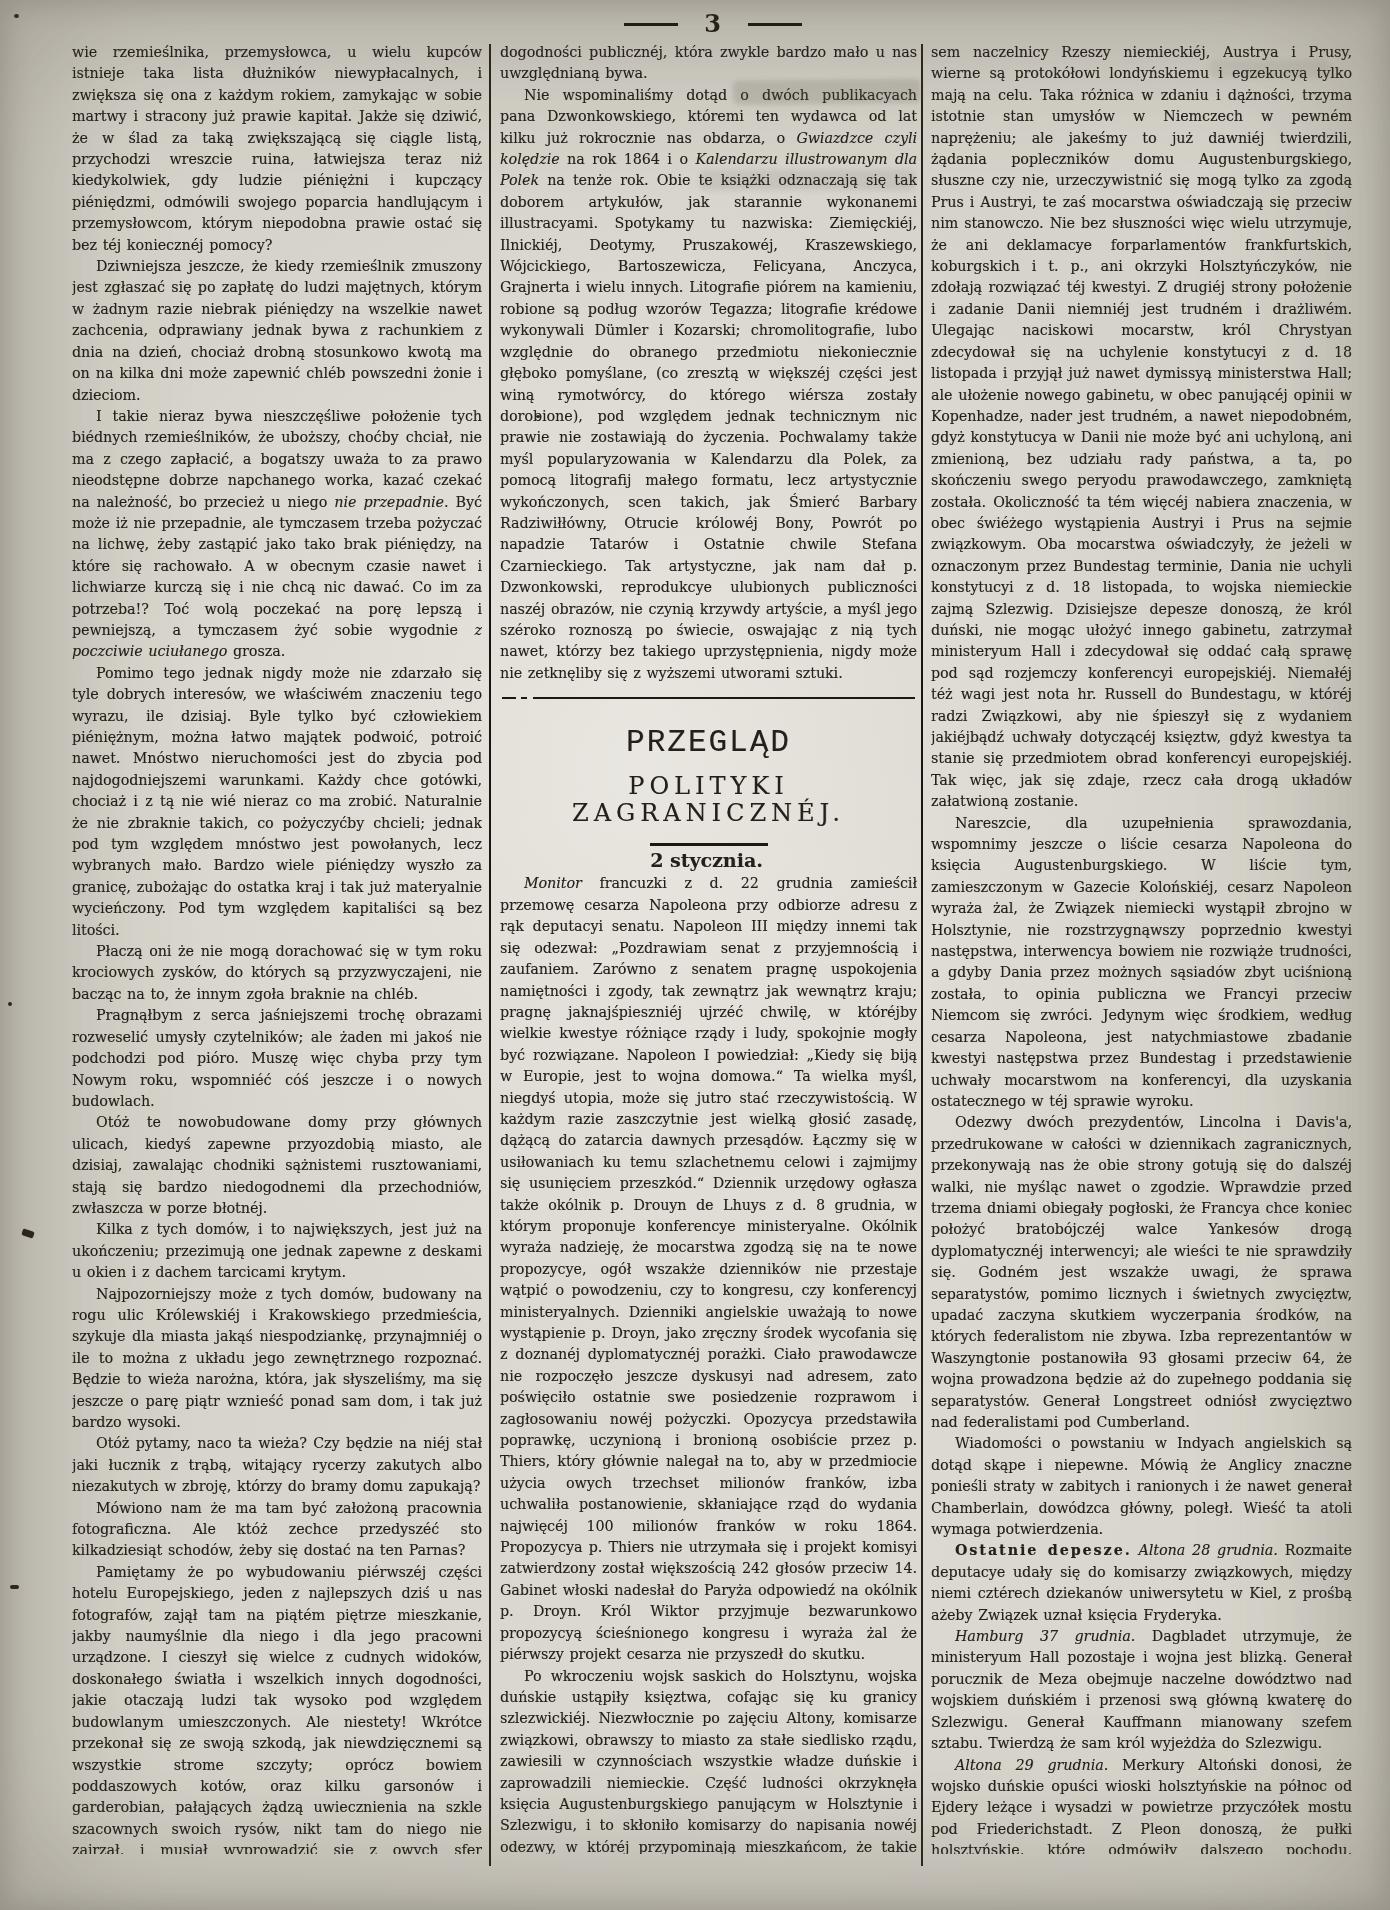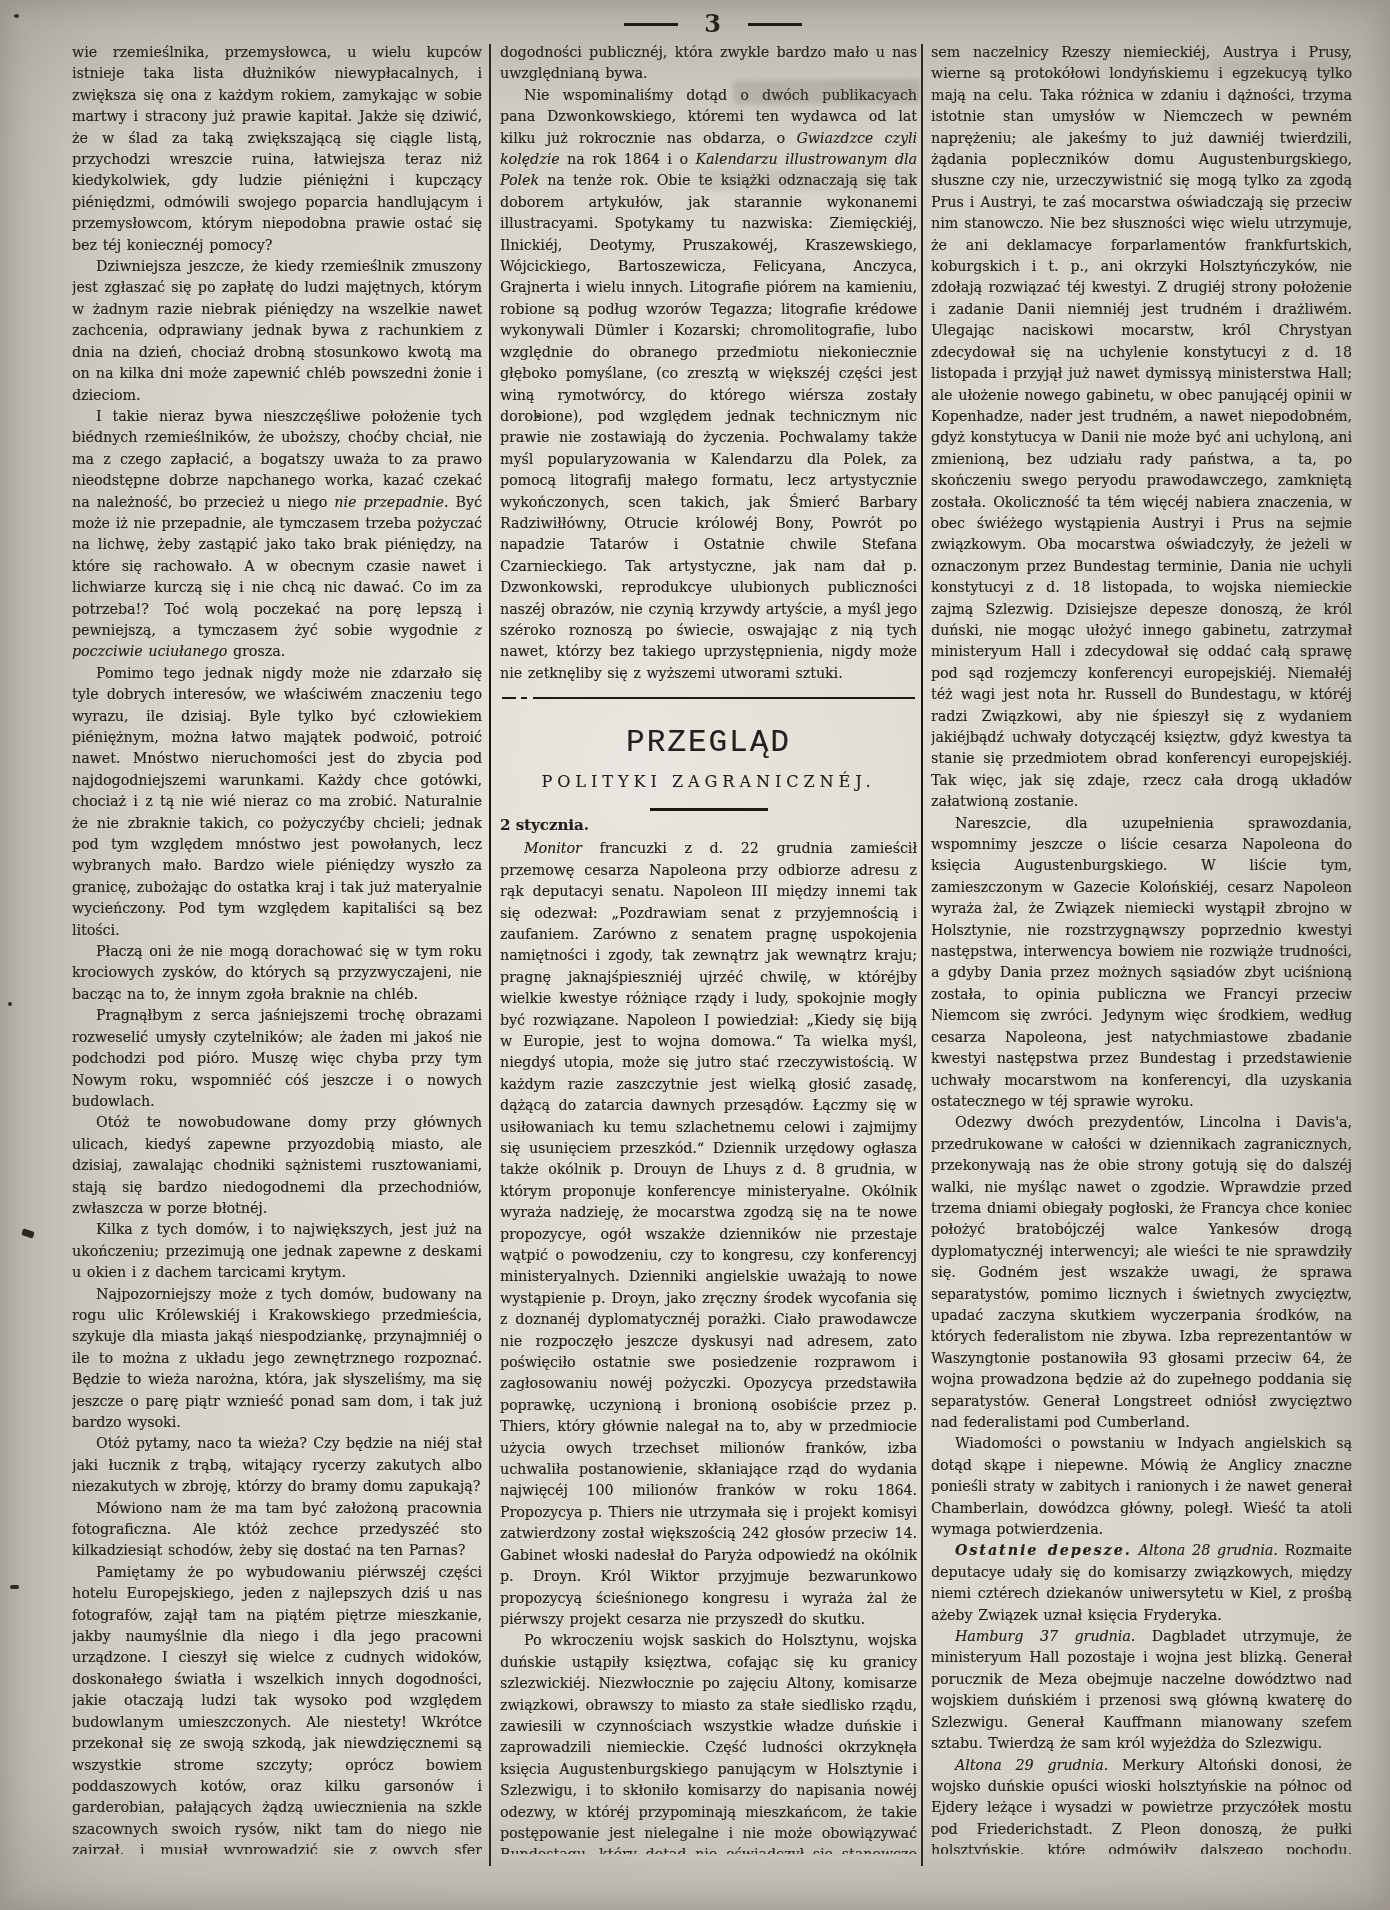--- a/index.html
+++ b/index.html
@@ -21,27 +21,27 @@
   .col{position:absolute;top:42px;height:1812px;overflow:hidden;text-align:justify;
        font-size:14.2px;line-height:21.4px;color:#231f1a;
        text-shadow:0.35px 0.3px 0 rgba(35,28,20,.38);}
   .col1{left:72px;width:410px;}
   .col2{left:500px;width:417px;}
   .col3{left:931px;width:421px;}
   .para{margin:0;text-indent:24px;word-spacing:1.2px;}
   .para.noindent{text-indent:0;}
   .para.gap{}
   .i{font-style:italic;}
-  .bsp{font-weight:bold;letter-spacing:2px;font-style:italic;}
+  .bsp{font-weight:bold;letter-spacing:2px;}
   .rule-dashdot{height:2px;margin:13px 2px 0 2px;
     background:linear-gradient(90deg,#1d1812 0 14px,transparent 14px 19px,#1d1812 19px 25px,transparent 25px 31px,#1d1812 31px 100%);}
   .h1{text-align:center;text-indent:0;font-size:31px;line-height:1.1;letter-spacing:2px;margin-top:27px;font-weight:500;font-family:Liberation Mono, monospace;}
-  .h2{text-align:center;text-indent:0;font-size:16px;line-height:1.1;letter-spacing:5px;margin-top:13px;}
+  .h2{text-align:center;text-indent:0;font-size:24px;line-height:1.1;letter-spacing:5px;margin-top:13px;}
   .rule-short{width:118px;height:3px;background:#1d1812;margin:17px auto 4px auto;}
-  .dateline{text-align:left;text-indent:0;font-weight:bold;font-size:15px;padding-right:4px;margin:0 0 2px 0;}
+  .dateline{text-align:center;text-indent:0;font-weight:bold;font-size:19px;padding-right:4px;margin:0 0 2px 0;}
   .smudge{position:absolute;background:rgba(96,90,78,.20);filter:blur(2.5px);border-radius:5px;pointer-events:none;}
   .smudge1{left:733px;top:80px;width:188px;height:24px;transform:rotate(-.6deg);}
   .smudge2{left:700px;top:170px;width:216px;height:20px;opacity:.65;}
   .smudge3{left:1210px;top:60px;width:120px;height:18px;opacity:.5;}
   .speck{position:absolute;background:#2a241c;border-radius:50%;}
   .sp1{left:14px;top:14px;width:5px;height:4px;}
   .sp2{left:22px;top:1230px;width:12px;height:7px;border-radius:2px;transform:rotate(18deg);}
   .sp3{left:10px;top:1585px;width:9px;height:4px;border-radius:2px;}
   .sp4{left:8px;top:1002px;width:4px;height:4px;}
   .sp5{left:536px;top:415px;width:4px;height:3px;}

